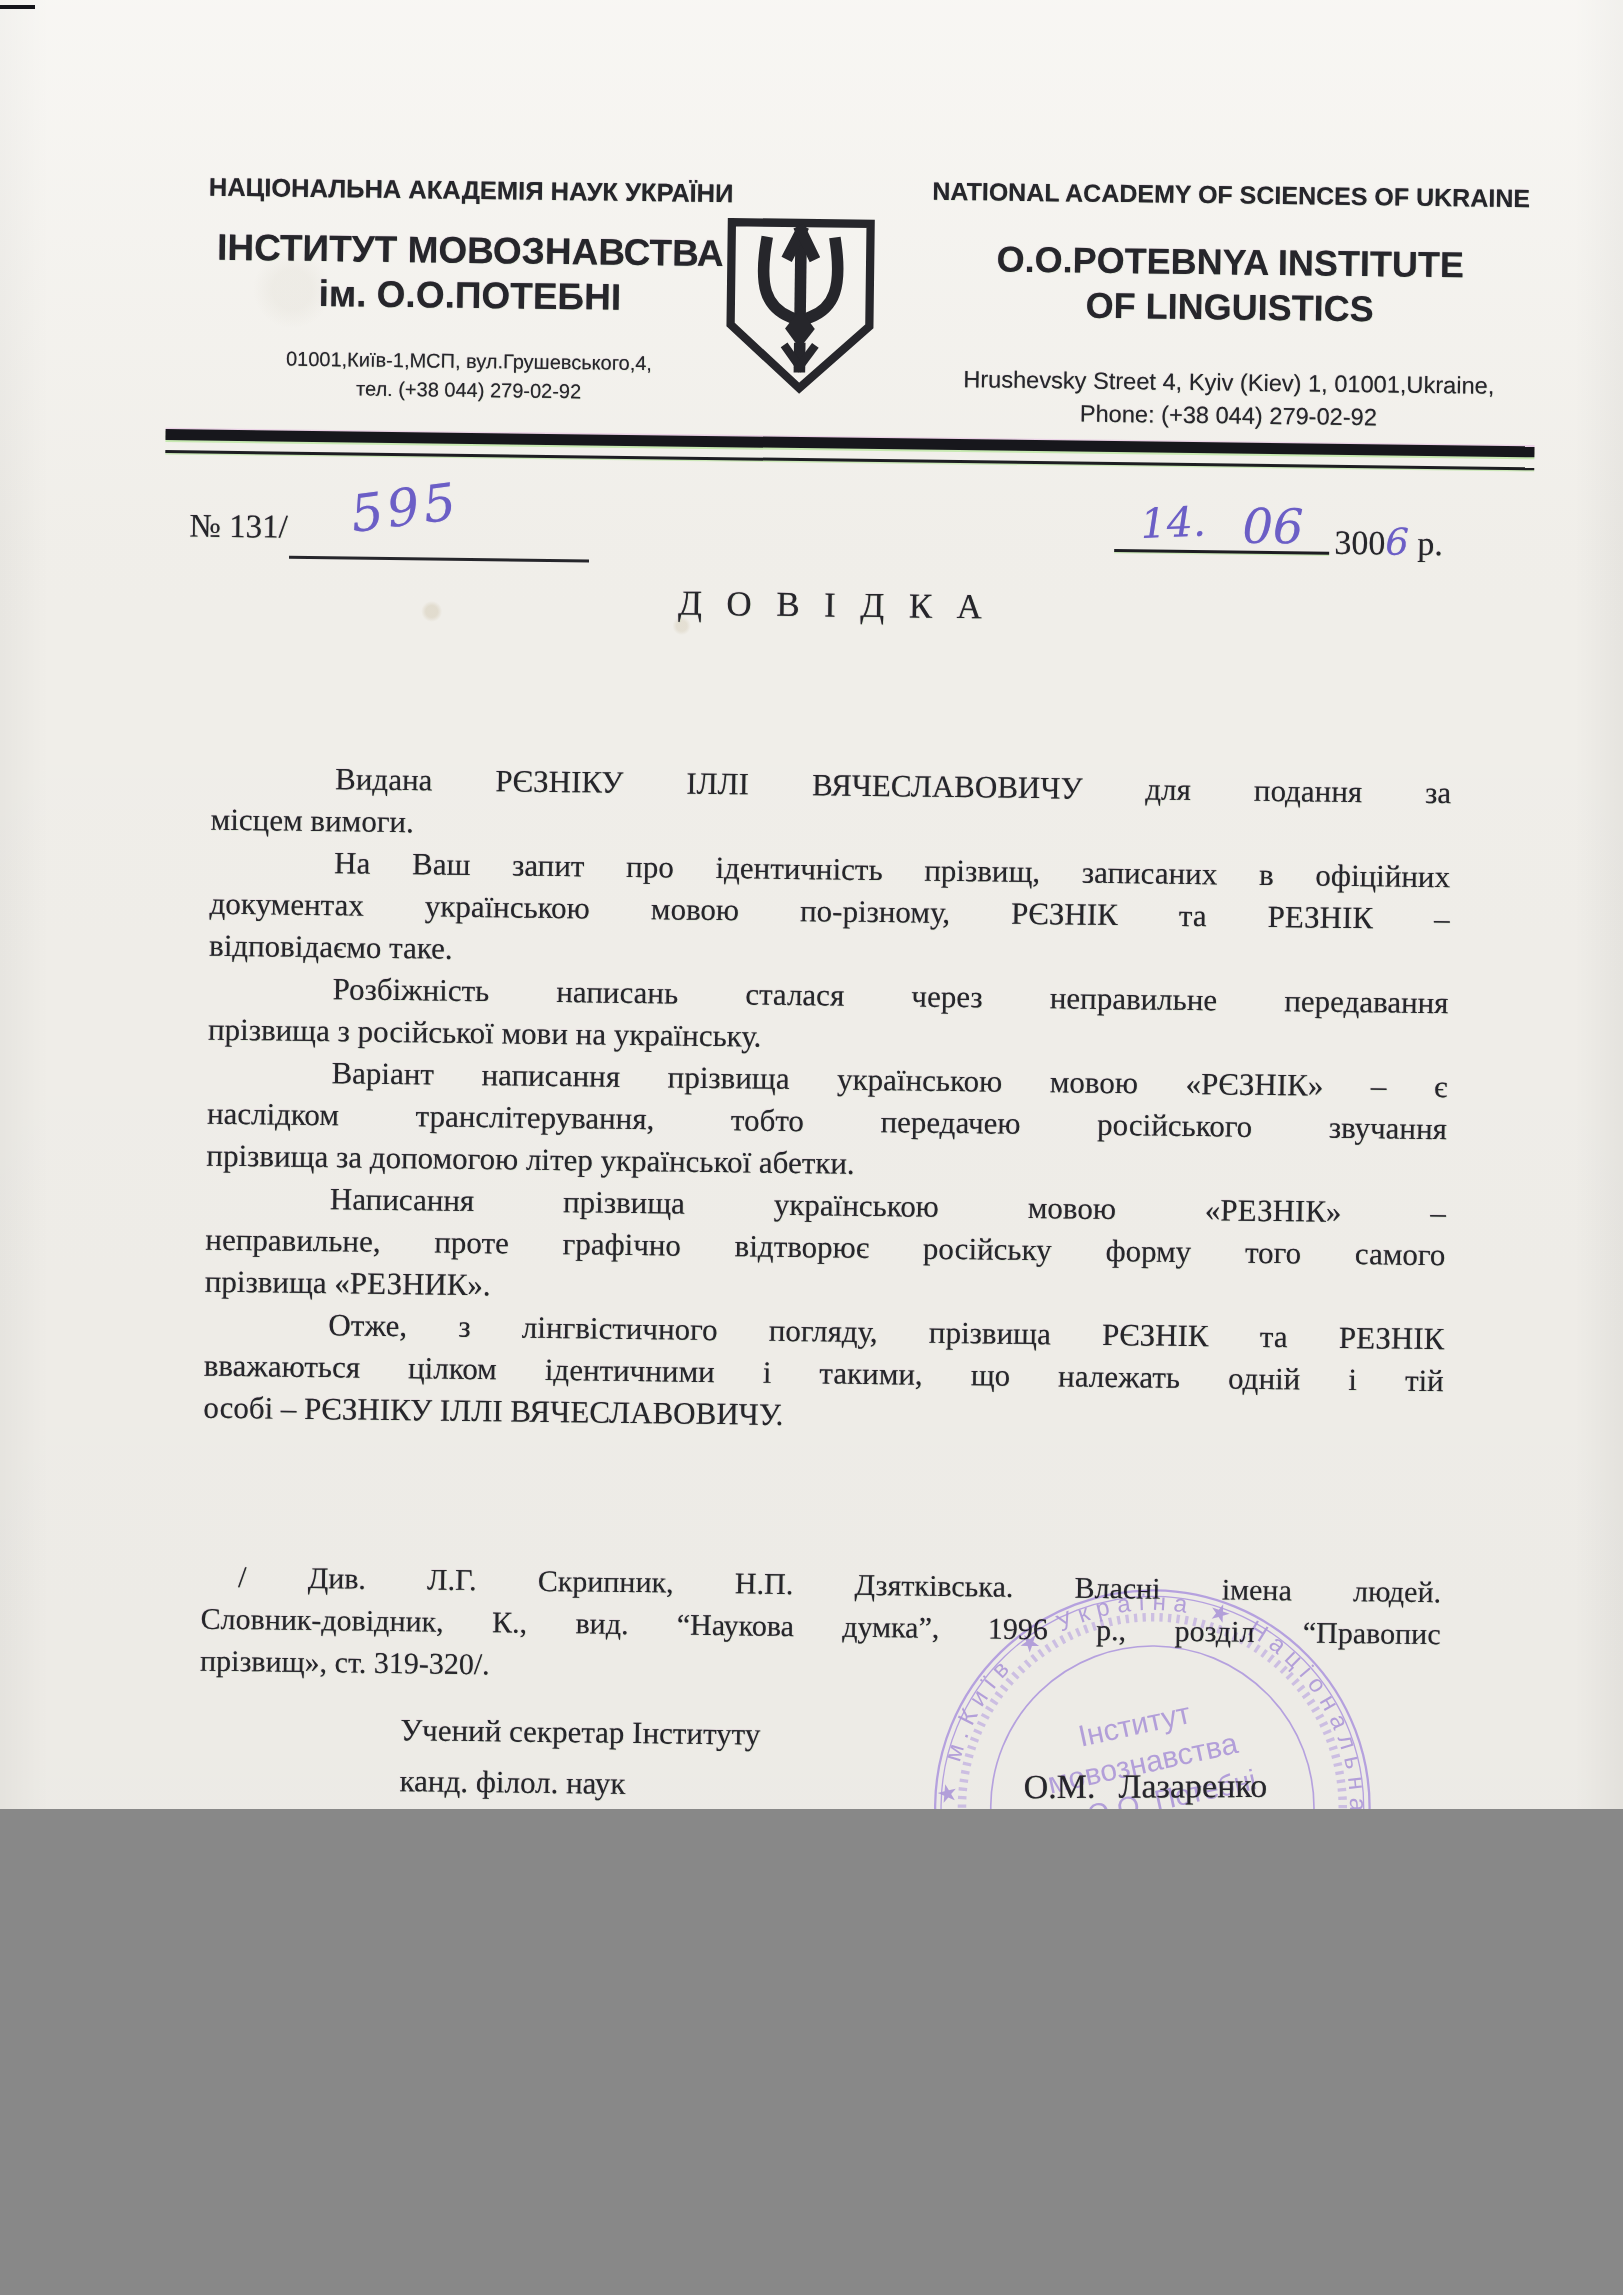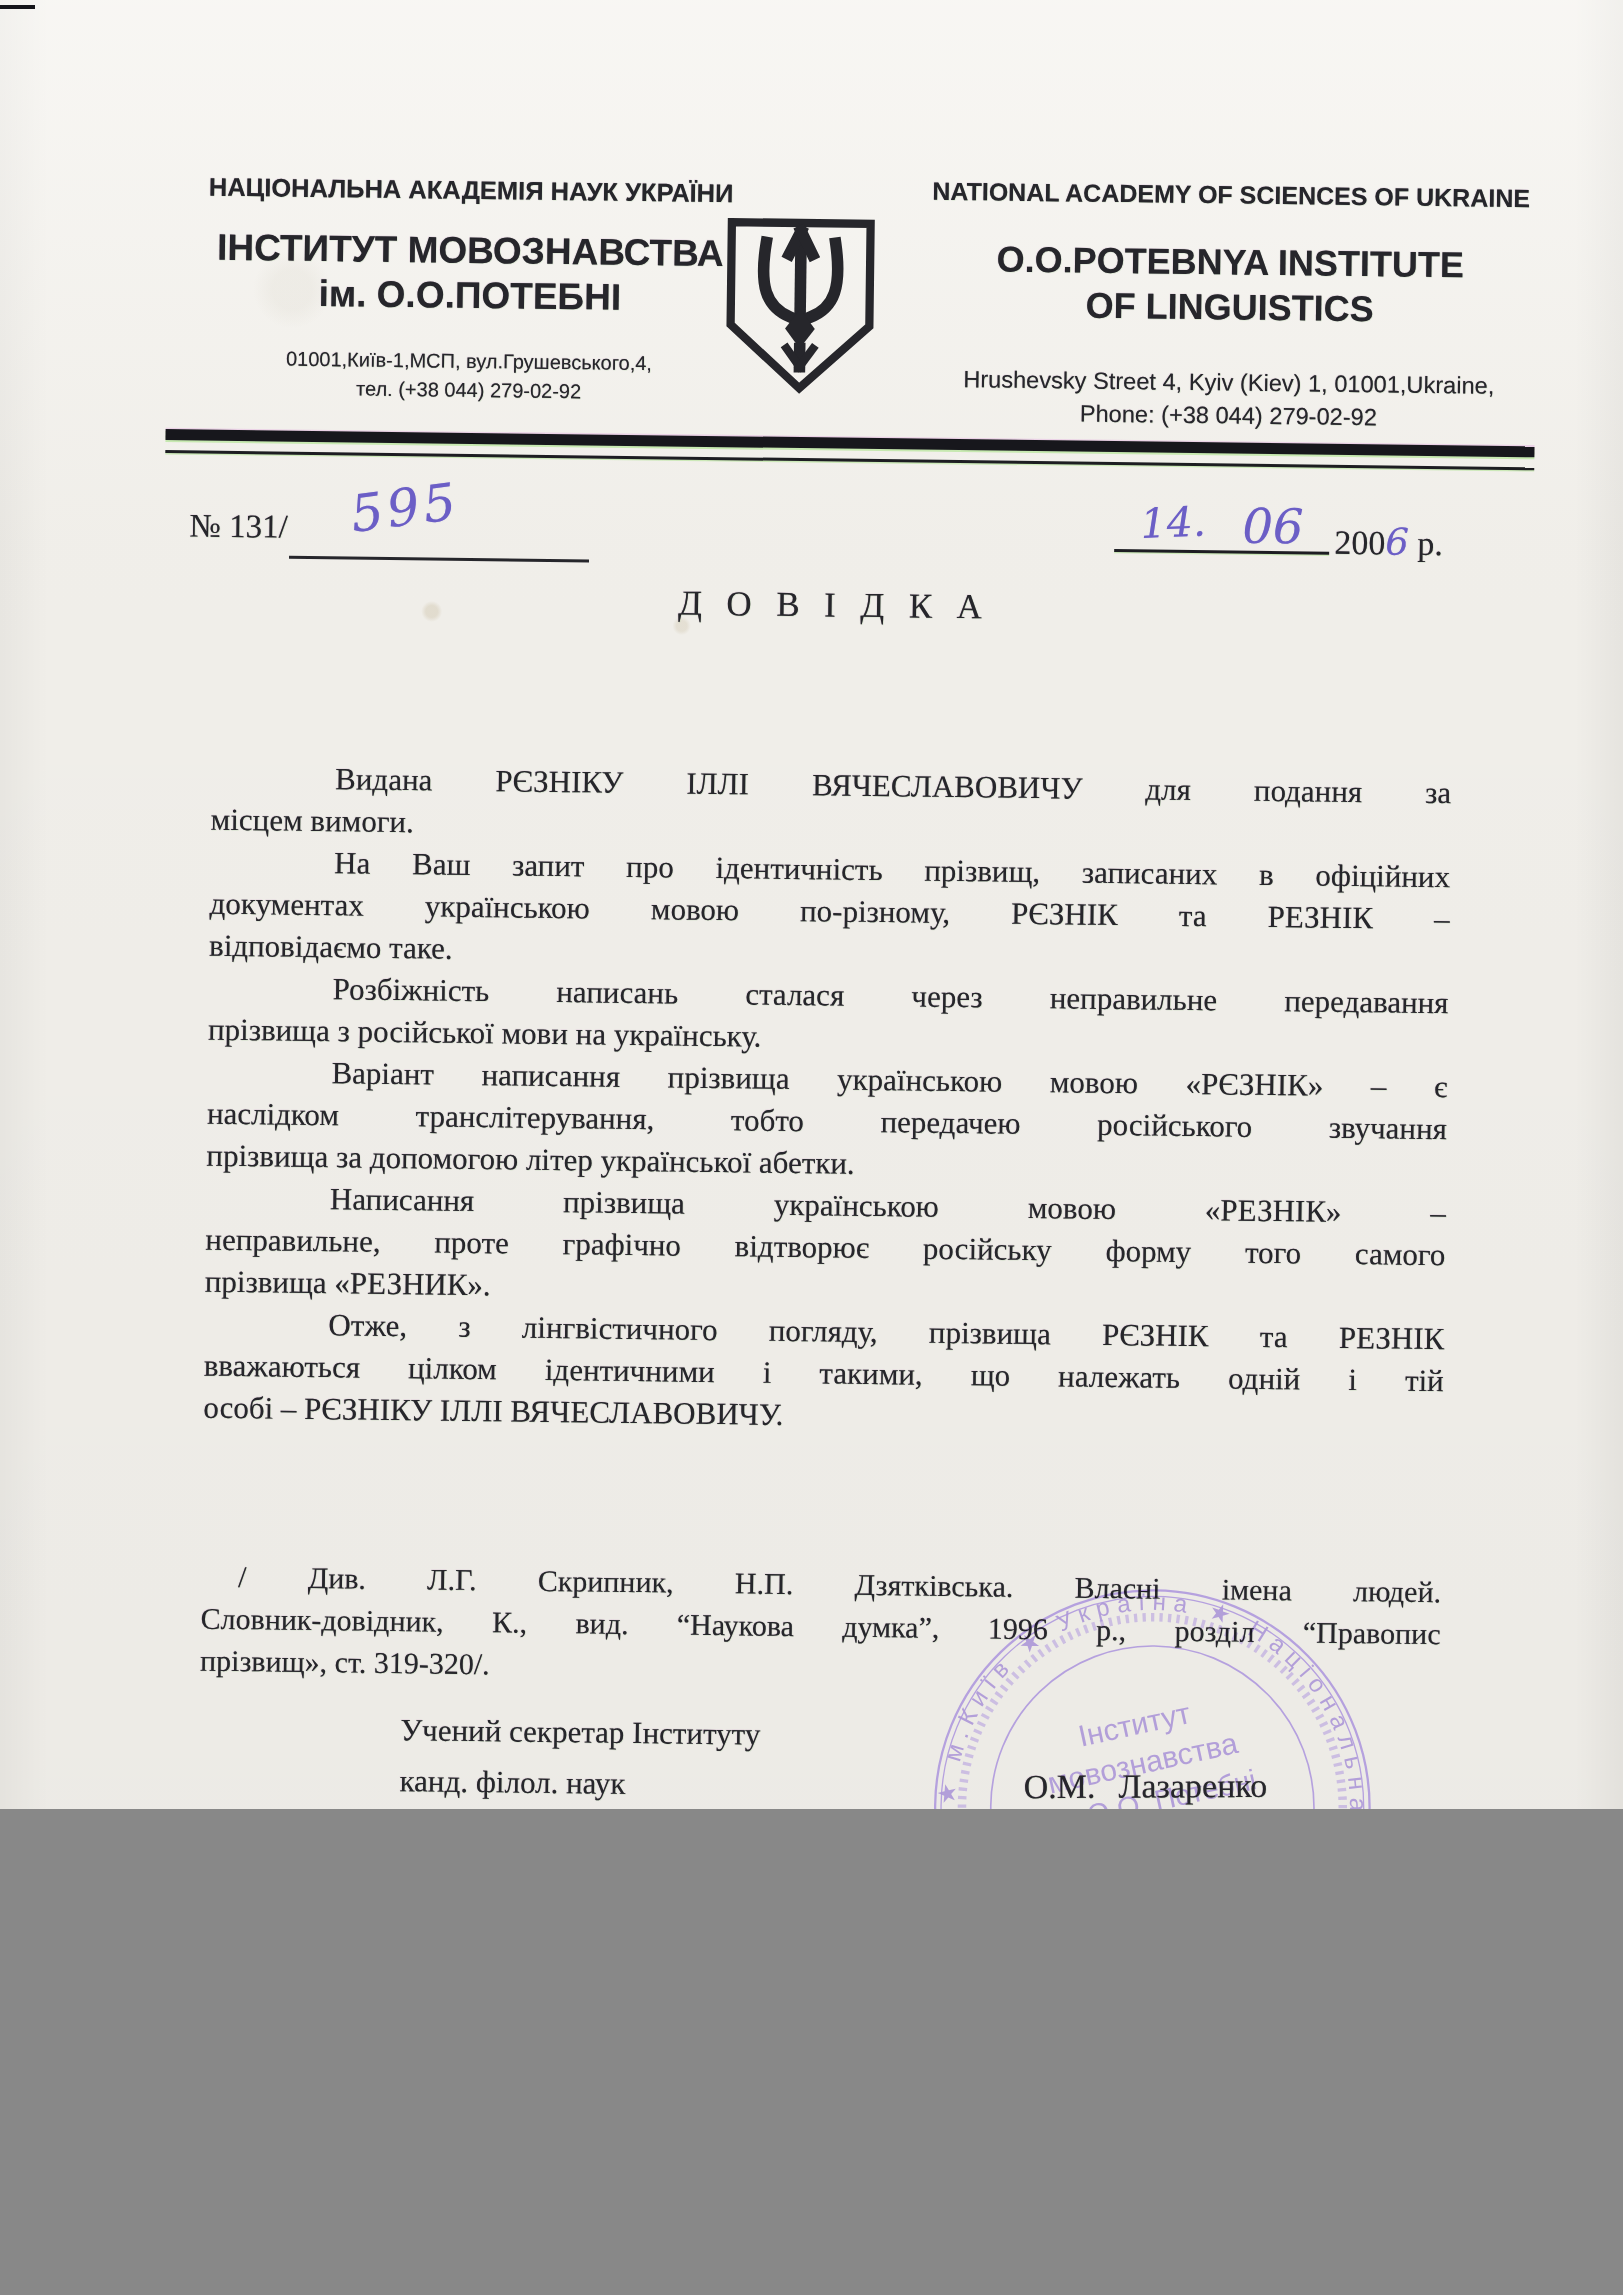--- a/index.html
+++ b/index.html
@@ -118,21 +118,21 @@
     <div class="rule-thick"></div>
     <div class="rule-thin"></div>
 
     <div class="ref-label ink">№ 131/</div>
     <div class="ref-underline"></div>
     <div class="ref-hand hand">595</div>
 
     <div class="date-underline"></div>
     <div class="date-day hand">14.</div>
     <div class="date-month hand">06</div>
-    <div class="date-year ink"><span>200</span><span class="hand">6</span><span> р.</span></div>
+    <div class="date-year ink"><span>300</span><span class="hand">6</span><span> р.</span></div>
 
     <div class="doc-title ink">Д О В І Д К А</div>
 
     <div class="body-block ink">
       <div class="line jl indent">Видана РЄЗНІКУ ІЛЛІ ВЯЧЕСЛАВОВИЧУ для подання за</div>
       <div class="line ll">місцем вимоги.</div>
       <div class="line jl indent">На Ваш запит про ідентичність прізвищ, записаних в офіційних</div>
       <div class="line jl">документах українською мовою по-різному, РЄЗНІК та РЕЗНІК –</div>
       <div class="line ll">відповідаємо таке.</div>
       <div class="line jl indent">Розбіжність написань сталася через неправильне передавання</div>

